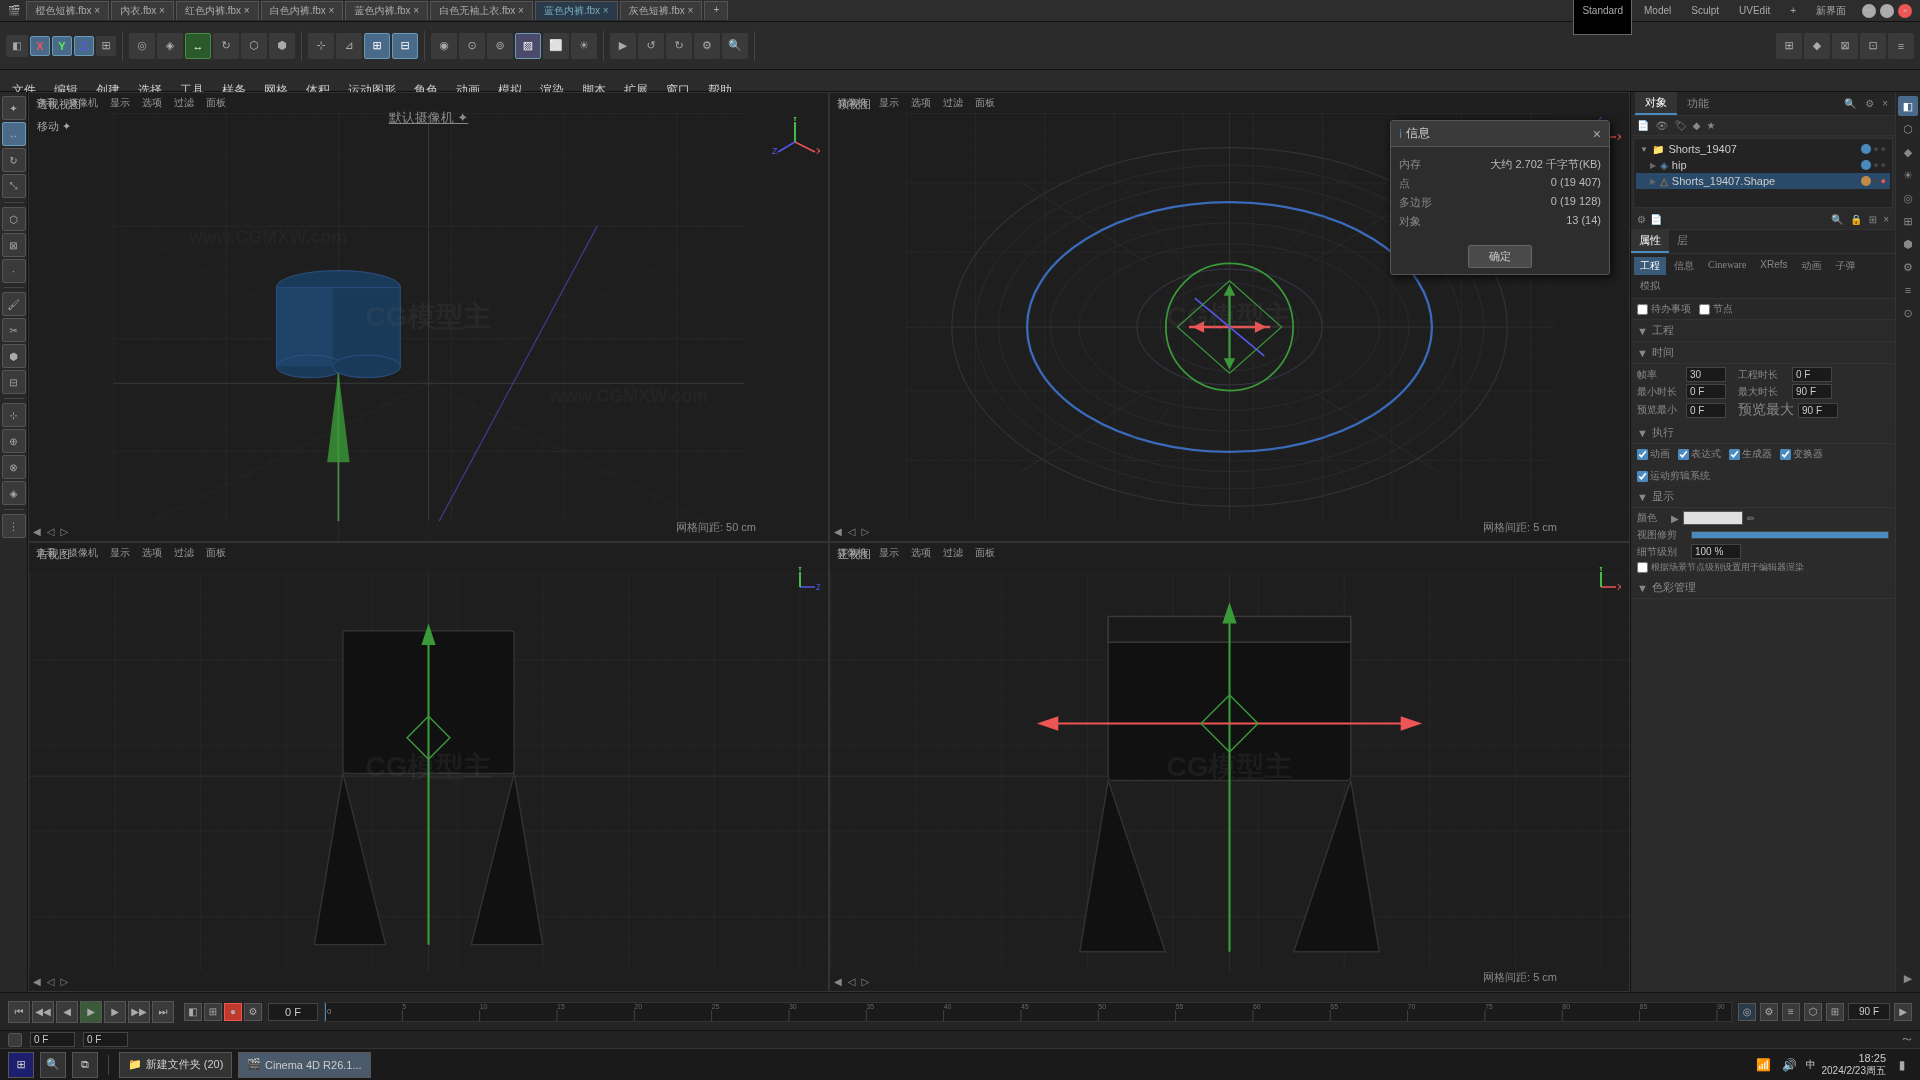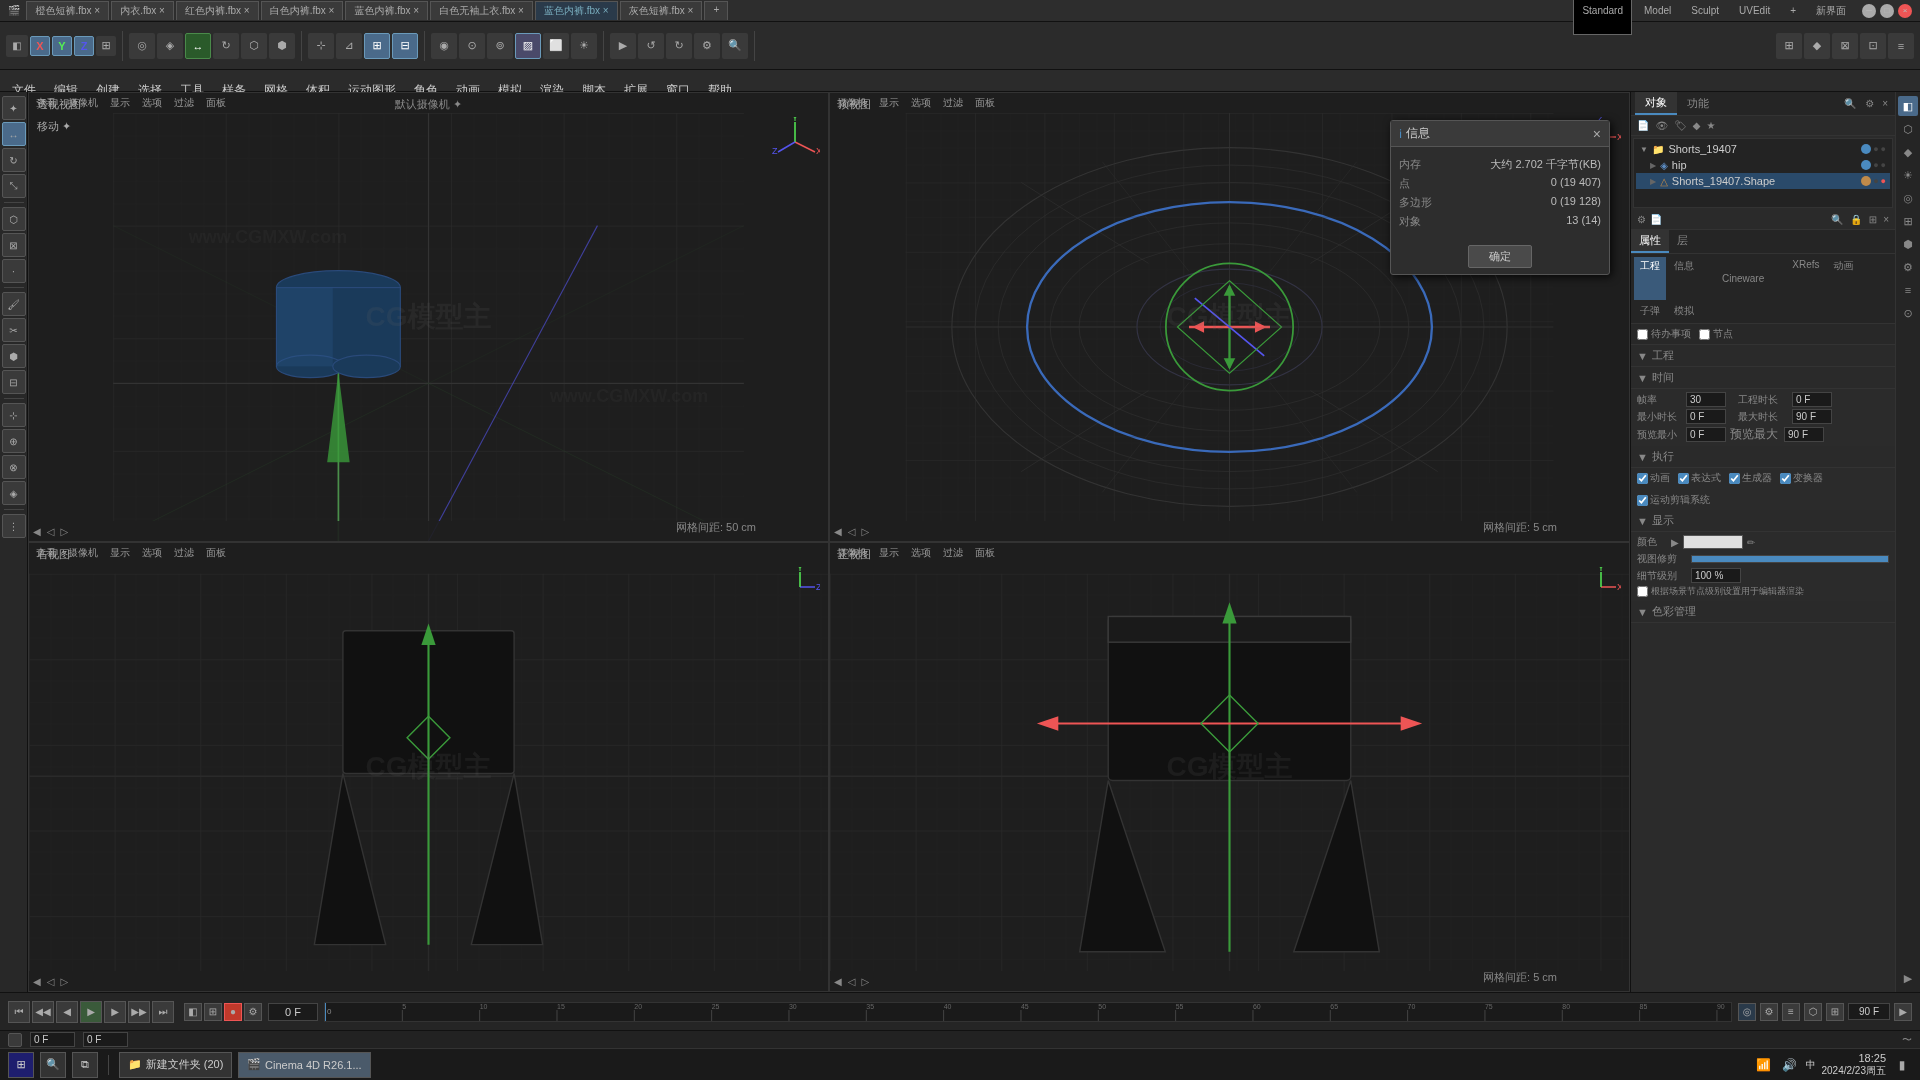--- a/index.html
+++ b/index.html
@@ -135,27 +135,28 @@
       position: absolute;
       top: 4px;
       left: 8px;
       font-size: 11px;
       color: #aaa;
       z-index: 10;
       pointer-events: none;
     }
     .viewport-cam {
       position: absolute;
-      top: 4px;
+      top: 16px;
       left: 50%;
       transform: translateX(-50%);
-      font-size: 11px;
+      font-size: 13px;
       color: #888;
       z-index: 10;
       pointer-events: none;
+      text-decoration: underline;
     }
     .viewport-grid-info {
       position: absolute;
       bottom: 6px;
       right: 72px;
       font-size: 11px;
       color: #888;
       z-index: 10;
     }
     .viewport-toolbar {
@@ -901,21 +902,21 @@
       </div>
 
       <div style="display:flex;background:#252525;border-bottom:1px solid #333;">
         <span style="padding:3px 8px;font-size:11px;cursor:pointer;background:#333;color:#fff;border-bottom:2px solid #4a8abf;">属性</span>
         <span style="padding:3px 8px;font-size:11px;cursor:pointer;color:#888;">层</span>
       </div>
 
       <div style="display:flex;flex-wrap:wrap;background:#252525;border-bottom:1px solid #333;padding:2px;">
         <span style="padding:2px 6px;font-size:10px;cursor:pointer;background:#3a5a7a;color:#fff;margin:1px;">工程</span>
         <span style="padding:2px 6px;font-size:10px;cursor:pointer;color:#888;margin:1px;">信息</span>
-        <span style="padding:2px 6px;font-size:10px;cursor:pointer;color:#888;margin:15px;">Cineware</span>
+        <span style="padding:2px 6px;font-size:10px;cursor:pointer;color:#888;margin:1px;font-family:Liberation Serif, serif;">Cineware</span>
         <span style="padding:2px 6px;font-size:10px;cursor:pointer;color:#888;margin:1px;">XRefs</span>
         <span style="padding:2px 6px;font-size:10px;cursor:pointer;color:#888;margin:1px;">动画</span>
         <span style="padding:2px 6px;font-size:10px;cursor:pointer;color:#888;margin:1px;">子弹</span>
         <span style="padding:2px 6px;font-size:10px;cursor:pointer;color:#888;margin:1px;">模拟</span>
       </div>
 
       <div style="display:flex;gap:8px;padding:3px 6px;background:#282828;border-bottom:1px solid #333;">
         <label style="display:flex;align-items:center;gap:3px;font-size:10px;color:#888;cursor:pointer;">
           <input type="checkbox" class="rp-checkbox" style=""> 待办事项
         </label>
@@ -942,21 +943,21 @@
         </div>
         <div style="display:flex;align-items:center;gap:4px;margin-bottom:2px;">
           <span style="font-size:10px;color:#888;min-width:45px;">最小时长</span>
           <input type="text" value="0 F" style="background: rgb(26, 26, 26); border: 1px solid rgb(68, 68, 68); color: rgb(204, 204, 204); padding: 1px 3px; font-size: 10px; width: 40px;">
           <span style="font-size:10px;color:#888;margin-left:8px;min-width:50px;">最大时长</span>
           <input type="text" value="90 F" style="background: rgb(26, 26, 26); border: 1px solid rgb(68, 68, 68); color: rgb(204, 204, 204); padding: 1px 3px; font-size: 10px; width: 40px;">
         </div>
         <div style="display:flex;align-items:center;gap:4px;">
           <span style="font-size:10px;color:#888;min-width:45px;">预览最小</span>
           <input type="text" value="0 F" style="background: rgb(26, 26, 26); border: 1px solid rgb(68, 68, 68); color: rgb(204, 204, 204); padding: 1px 3px; font-size: 10px; width: 40px;">
-          <span style="font-size:12px;color:#888;min-width:50px;">预览最大</span>
+          <span style="font-size:14px;color:#888;margin-left:8px;min-width:50px;text-align:center;">预览最大</span>
           <input type="text" value="90 F" style="background: rgb(26, 26, 26); border: 1px solid rgb(68, 68, 68); color: rgb(204, 204, 204); padding: 1px 3px; font-size: 10px; width: 40px;">
         </div>
       </div>
 
       <div class="section-header">
         <span>▼</span>
         <span>执行</span>
       </div>
       <div style="padding:3px 6px;">
         <div style="display:flex;flex-wrap:wrap;gap:8px;">

